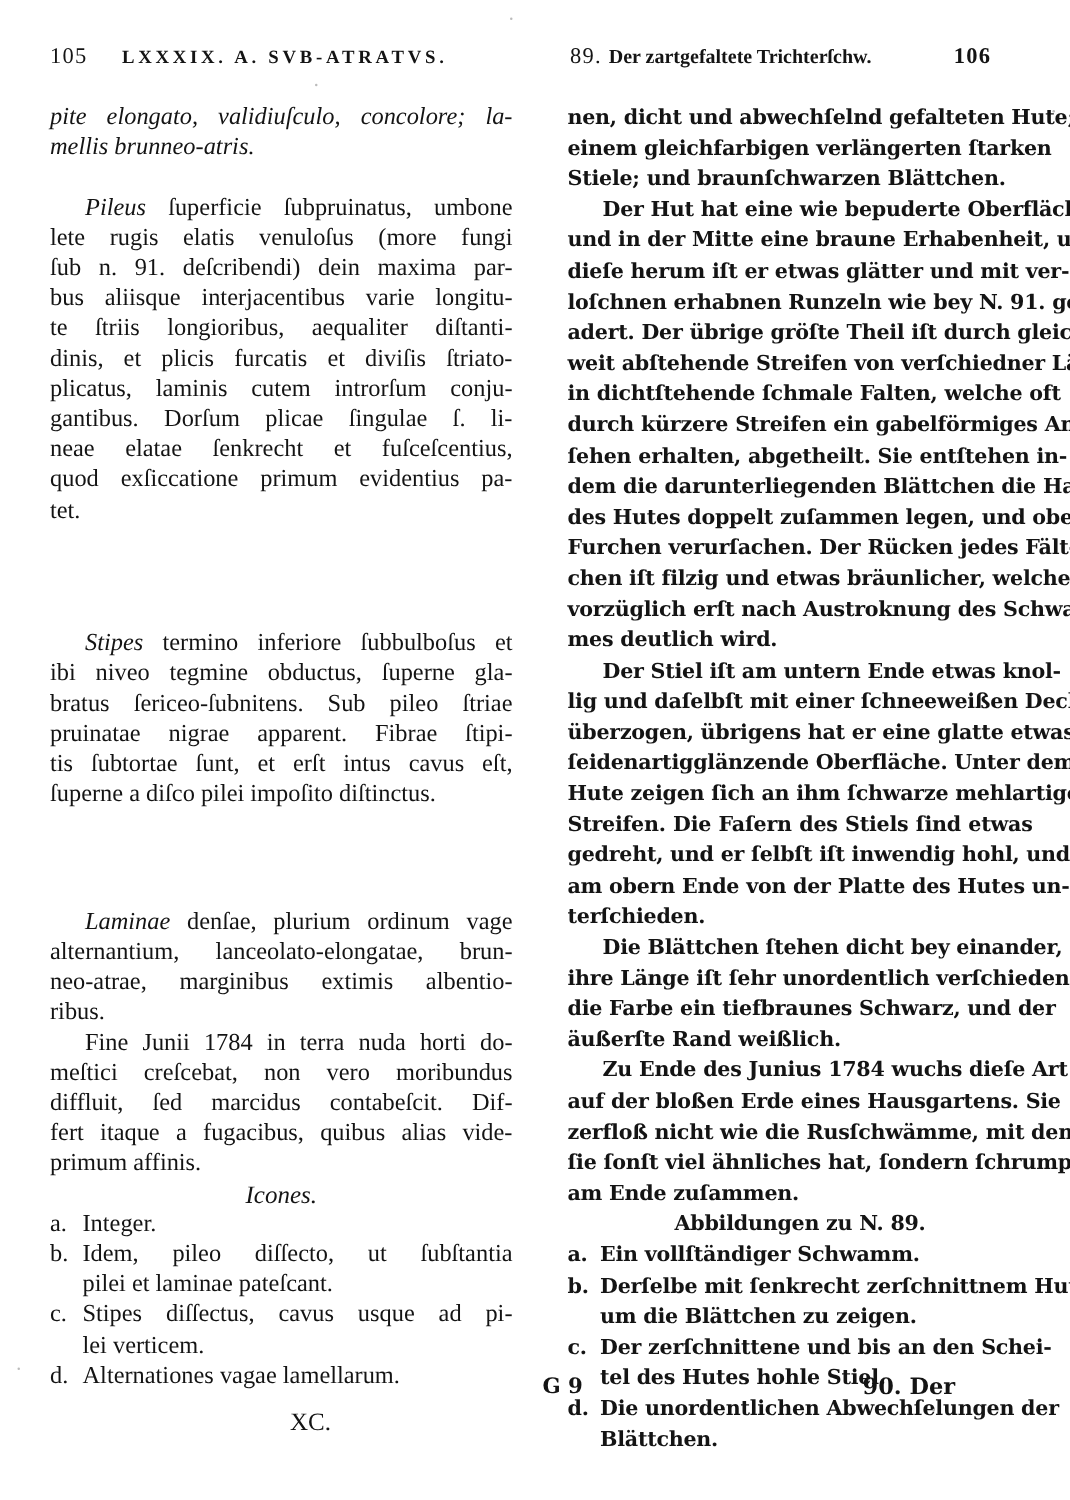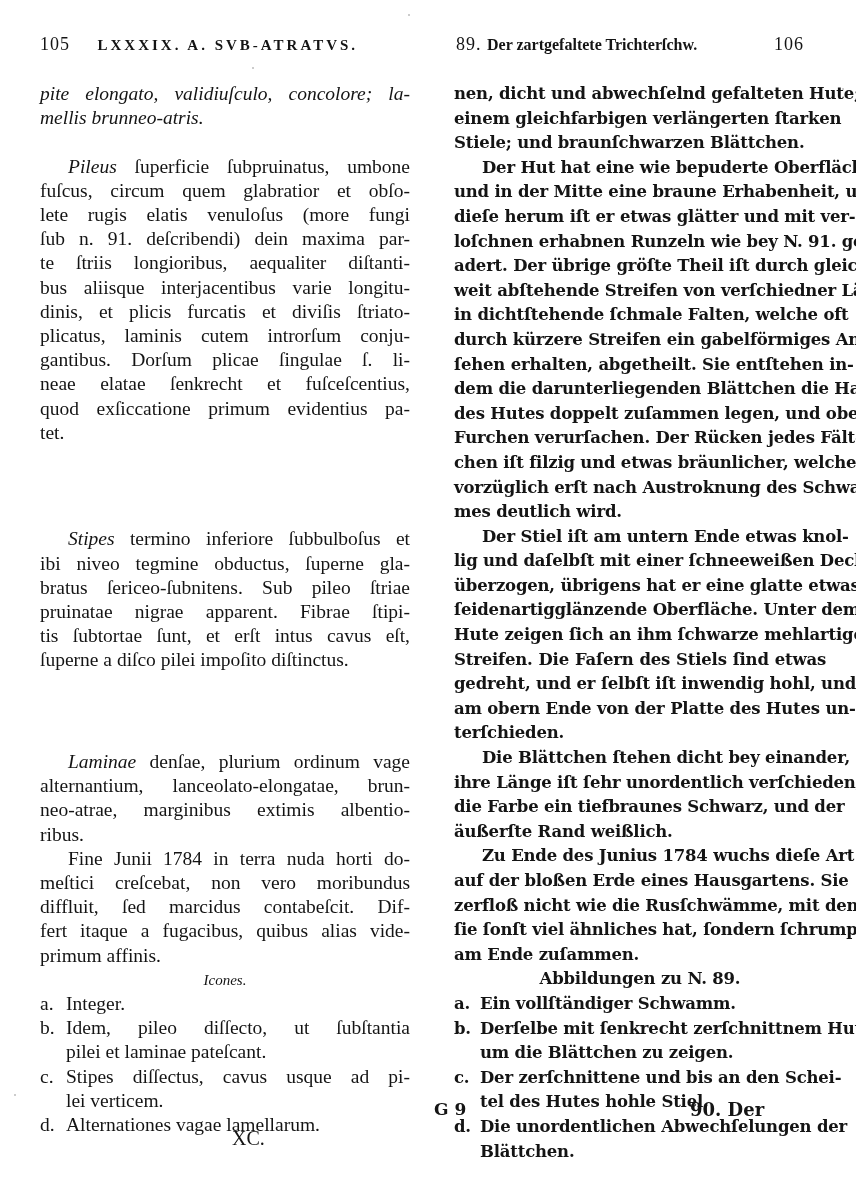--- a/index.html
+++ b/index.html
@@ -18,21 +18,21 @@
     position: absolute; top: 34px;
     font-family: "Liberation Serif", serif;
     font-size: 18px; font-weight: bold; letter-spacing: 1px;
     white-space: nowrap;
   }
   .page-left .header { left: 40px; }
   .page-left .header .pagenum { margin-right: 22px; font-weight: normal; }
   .page-left .header .title { letter-spacing: 3px; font-size: 15px; }
   .page-right .header { left: 28px; font-weight: normal; }
   .page-right .header .title { font-family: Liberation Serif, serif; font-weight: bold; font-size: 16px; letter-spacing: 0; margin-top: 12px; }
-  .page-right .header .pagenum { position: absolute; left: 318px; font-weight: normal; }
+  .page-right .header .pagenum { position: absolute; left: 307px; font-weight: bold; }
 
   .lines {
     position: absolute;
     font-family: "Liberation Serif", serif;
     font-size: 19.5px;
     line-height: 24.2px;
   }
   .page-left .lines { left: 40px; width: 370px; }
   .page-right .lines {
     left: 26px; width: 372px;
@@ -71,25 +71,24 @@
     <span class="title">LXXXIX. A. SVB-ATRATVS.</span>
   </div>
   <div class="lines" id="left-lines" style="top:82px">
       <div>
         <span class="line"><span class="it">pite elongato, validiuſculo, concolore; la-</span></span>
         <span class="line last"><span class="it">mellis brunneo-atris.</span></span>
       </div>
       <div style="height: 24.2px;"></div>
       <div>
         <span class="line indent"><span class="it">Pileus</span><span> ſuperficie ſubpruinatus, umbone</span></span>
-        <span class="line"><span>fuſcus, circum quem glabratior et obſo-</span></span>
         <span class="line"><span>lete rugis elatis venuloſus (more fungi</span></span>
         <span class="line"><span>ſub n. 91. deſcribendi) dein maxima par-</span></span>
+        <span class="line"><span>bus aliisque interjacentibus varie longitu-</span></span>
         <span class="line"><span>te ſtriis longioribus, aequaliter diſtanti-</span></span>
-        <span class="line"><span>bus aliisque interjacentibus varie longitu-</span></span>
         <span class="line"><span>dinis, et plicis furcatis et diviſis ſtriato-</span></span>
         <span class="line"><span>plicatus, laminis cutem introrſum conju-</span></span>
         <span class="line"><span>gantibus.  Dorſum plicae ſingulae ſ. li-</span></span>
         <span class="line"><span>neae elatae ſenkrecht et fuſceſcentius,</span></span>
         <span class="line"><span>quod exſiccatione primum evidentius pa-</span></span>
         <span class="line last"><span>tet.</span></span>
       </div>
       <div style="height: 82.28px;"></div>
       <div>
         <span class="line indent"><span class="it">Stipes</span><span> termino inferiore ſubbulboſus et</span></span>
@@ -105,21 +104,21 @@
         <span class="line"><span>alternantium, lanceolato-elongatae, brun-</span></span>
         <span class="line"><span>neo-atrae, marginibus extimis albentio-</span></span>
         <span class="line last"><span>ribus.</span></span>
         <span class="line indent"><span>Fine Junii 1784 in terra nuda horti do-</span></span>
         <span class="line"><span>meſtici creſcebat, non vero moribundus</span></span>
         <span class="line"><span>diffluit, ſed marcidus contabeſcit.  Dif-</span></span>
         <span class="line"><span>fert itaque a fugacibus, quibus alias vide-</span></span>
         <span class="line last"><span>primum affinis.</span></span>
       </div>
       <div>
-        <span class="line center" style="font-size: 15px; text-align: right;"><span class="it">Icones.</span></span>
+        <span class="line center" style="font-size: 20px; text-align: right;"><span class="it">Icones.</span></span>
       </div>
       <div>
         <span class="line last item"><span class="lbl">a.</span><span>Integer.</span></span>
         <span class="line item"><span class="lbl">b.</span><span>Idem, pileo diſſecto, ut ſubſtantia</span></span>
         <span class="line last hang"><span>pilei et laminae pateſcant.</span></span>
         <span class="line item"><span class="lbl">c.</span><span>Stipes diſſectus, cavus usque ad pi-</span></span>
         <span class="line last hang"><span>lei verticem.</span></span>
         <span class="line last item"><span class="lbl">d.</span><span>Alternationes vagae lamellarum.</span></span>
       </div>
     </div>

